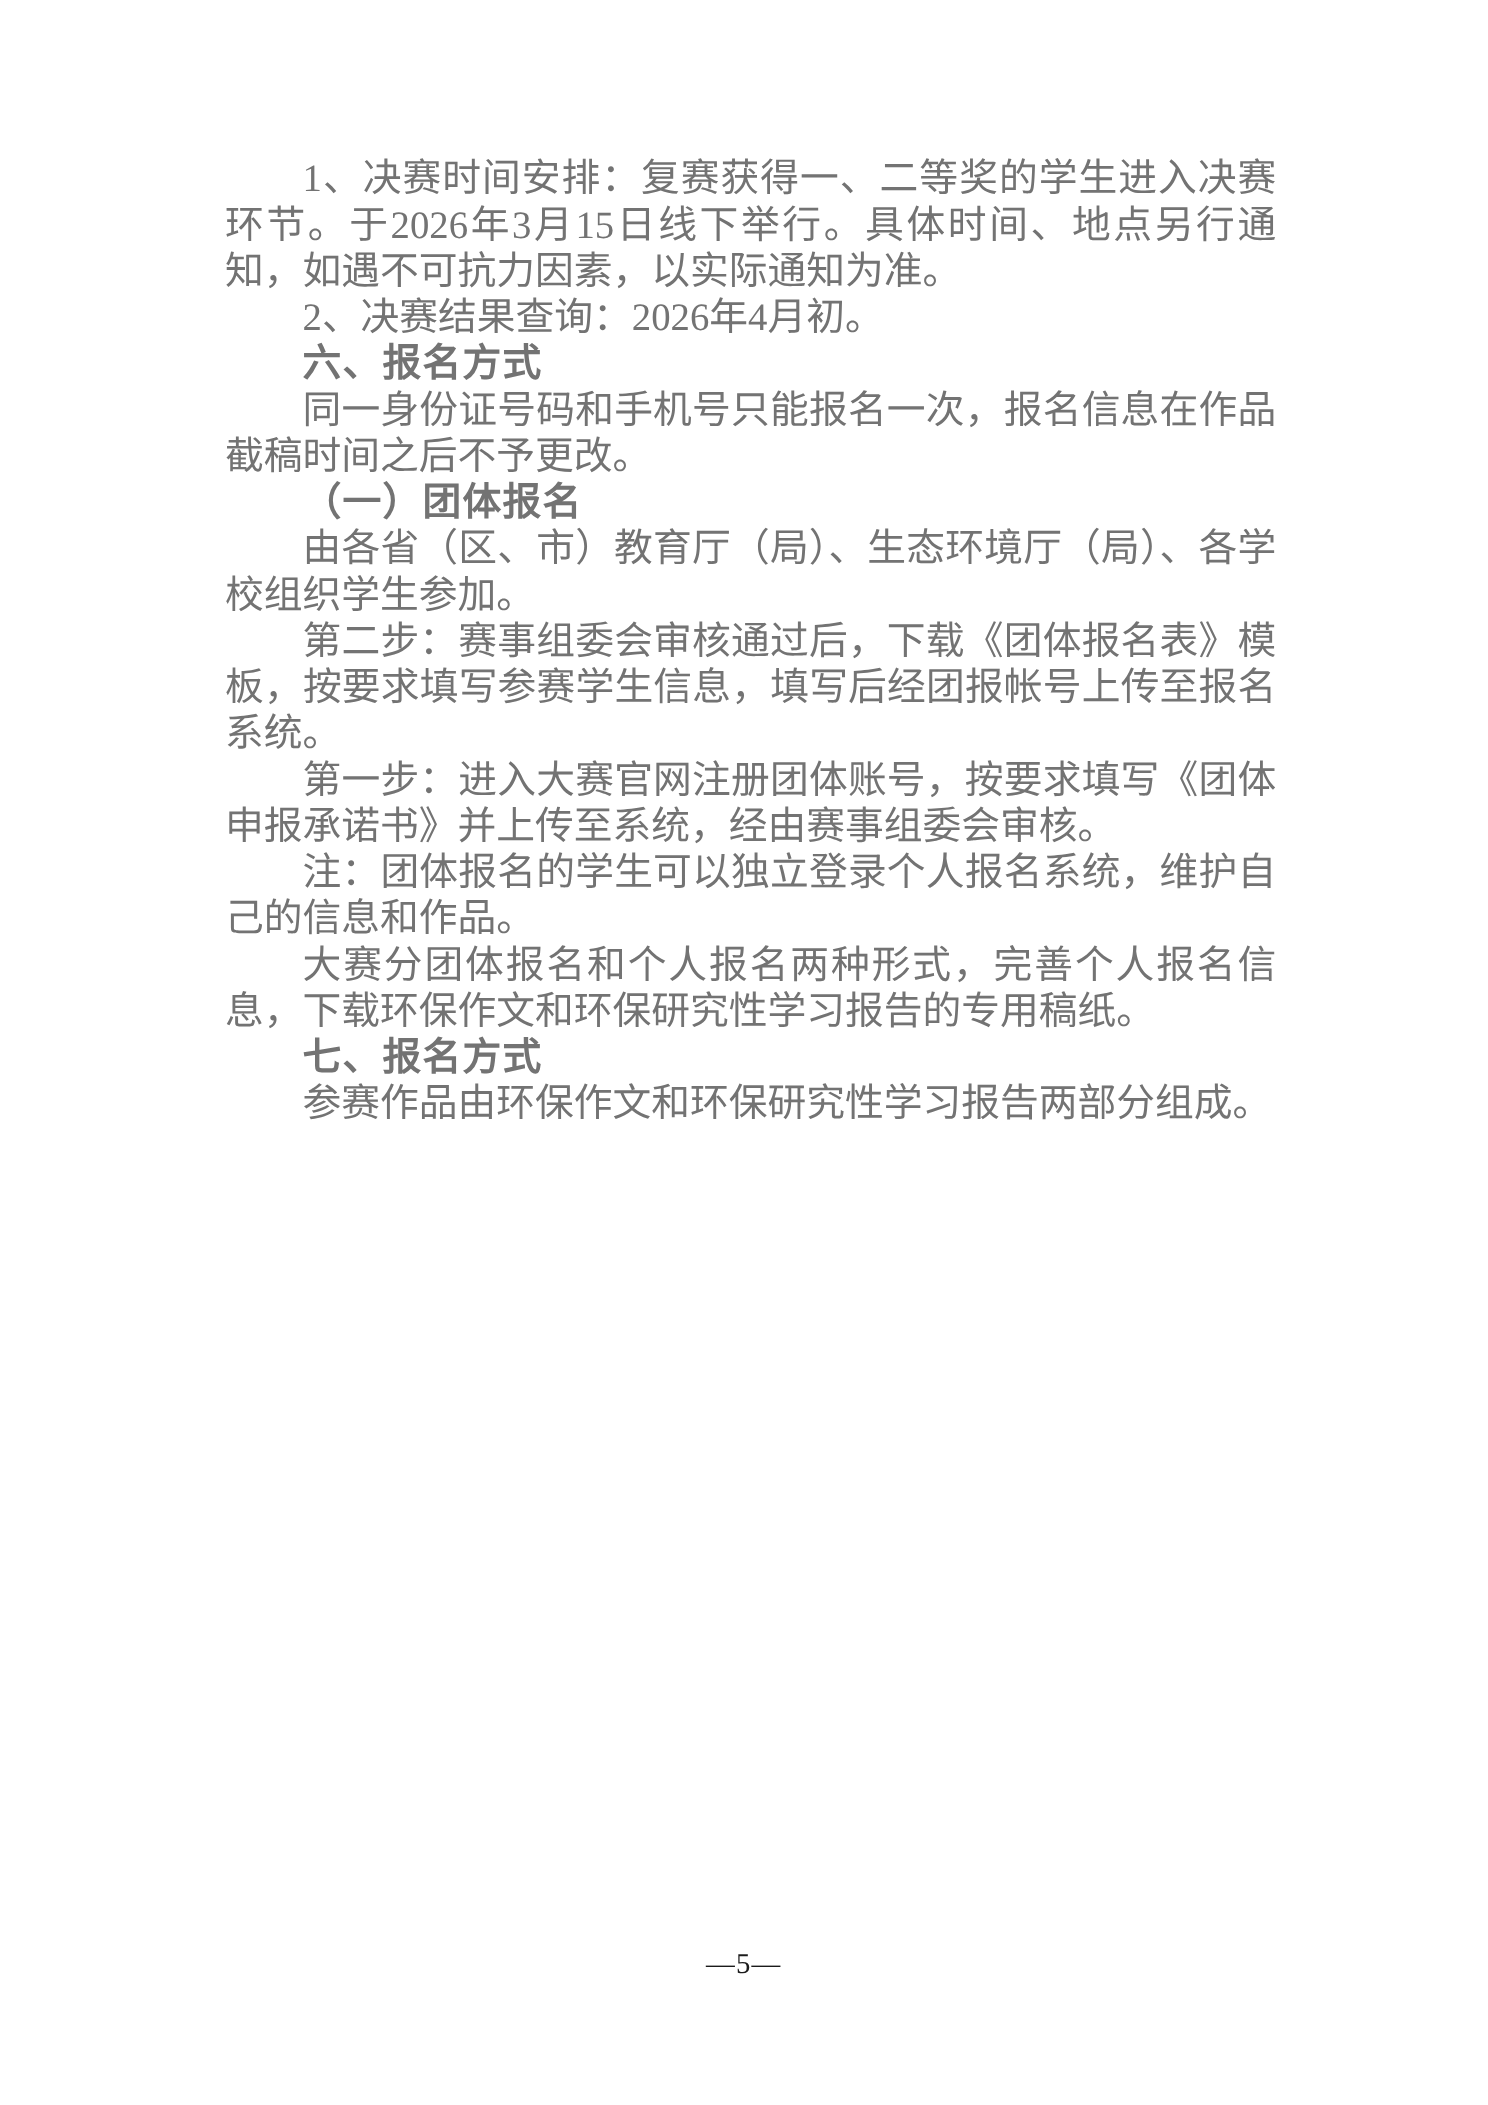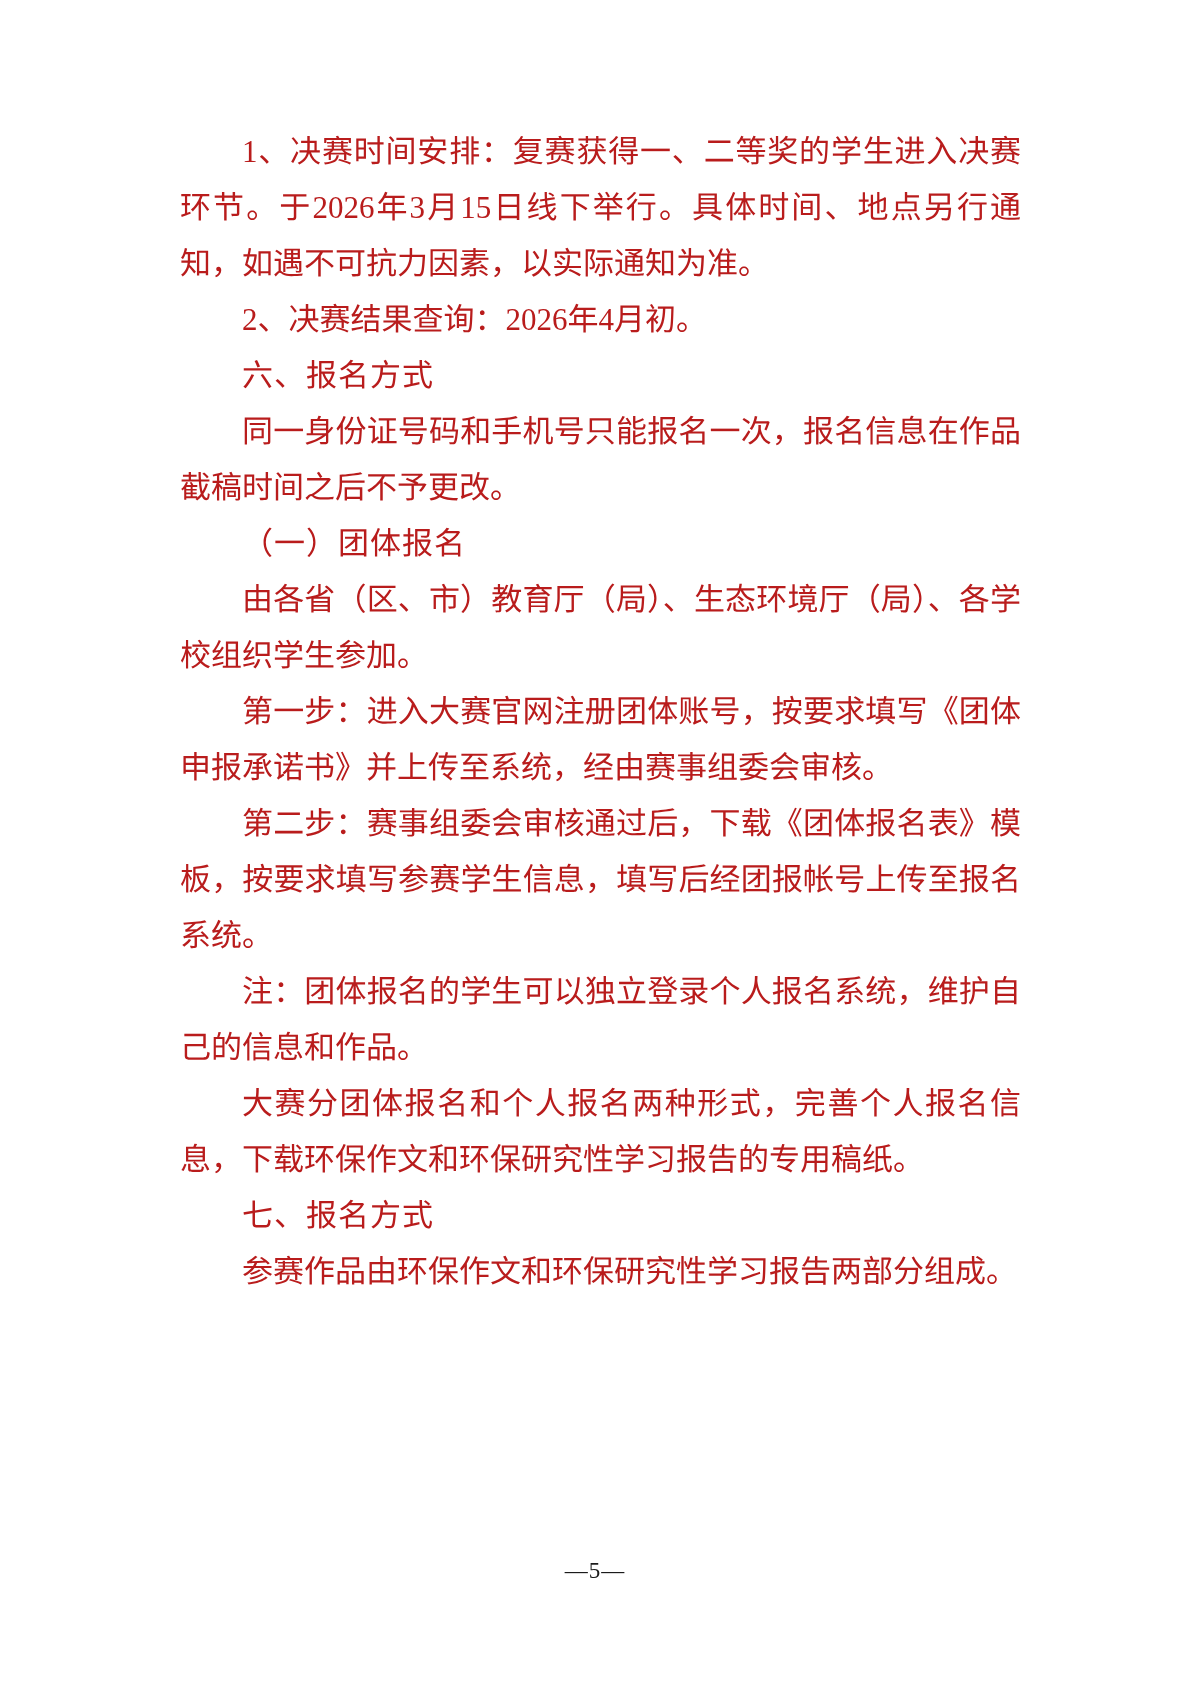--- a/index.html
+++ b/index.html
@@ -18,30 +18,30 @@
   }
   .doc-body {
     position: absolute;
     left: 180px;
     top: 124px;
     width: 841px;
   }
   .para {
     margin: 0;
     font-size: 31px;
-    line-height: 56px;
+    line-height: 37px;
     text-align: justify;
     text-justify: inter-character;
     text-indent: 2em;
     word-break: break-all;
     letter-spacing: 0px;
-    color: #b91c1c;
+    color: #737373;
   }
   .para.heading {
-    font-weight: 400;
+    font-weight: 700;
     font-family: "Liberation Sans", "DejaVu Sans", sans-serif;
     letter-spacing: 1px;
   }
   .page-footer {
     position: absolute;
     left: 0;
     right: 0;
     top: 1556px;
     text-align: center;
     font-size: 23px;
@@ -55,22 +55,22 @@
 <body>
 
 <div class="page">
   <main class="doc-body">
       <p class="para">1、决赛时间安排：复赛获得一、二等奖的学生进入决赛环节。于2026年3月15日线下举行。具体时间、地点另行通知，如遇不可抗力因素，以实际通知为准。</p>
       <p class="para">2、决赛结果查询：2026年4月初。</p>
       <p class="para heading">六、报名方式</p>
       <p class="para">同一身份证号码和手机号只能报名一次，报名信息在作品截稿时间之后不予更改。</p>
       <p class="para heading">（一）团体报名</p>
       <p class="para">由各省（区、市）教育厅（局）、生态环境厅（局）、各学校组织学生参加。</p>
+      <p class="para">第二步：赛事组委会审核通过后，下载《团体报名表》模板，按要求填写参赛学生信息，填写后经团报帐号上传至报名系统。</p>
       <p class="para">第一步：进入大赛官网注册团体账号，按要求填写《团体申报承诺书》并上传至系统，经由赛事组委会审核。</p>
-      <p class="para">第二步：赛事组委会审核通过后，下载《团体报名表》模板，按要求填写参赛学生信息，填写后经团报帐号上传至报名系统。</p>
       <p class="para">注：团体报名的学生可以独立登录个人报名系统，维护自己的信息和作品。</p>
       <p class="para">大赛分团体报名和个人报名两种形式，完善个人报名信息，下载环保作文和环保研究性学习报告的专用稿纸。</p>
       <p class="para heading">七、报名方式</p>
       <p class="para">参赛作品由环保作文和环保研究性学习报告两部分组成。</p>
     </main>
   <footer class="page-footer">
     <span>—5—</span>
   </footer>
 </div>
 

